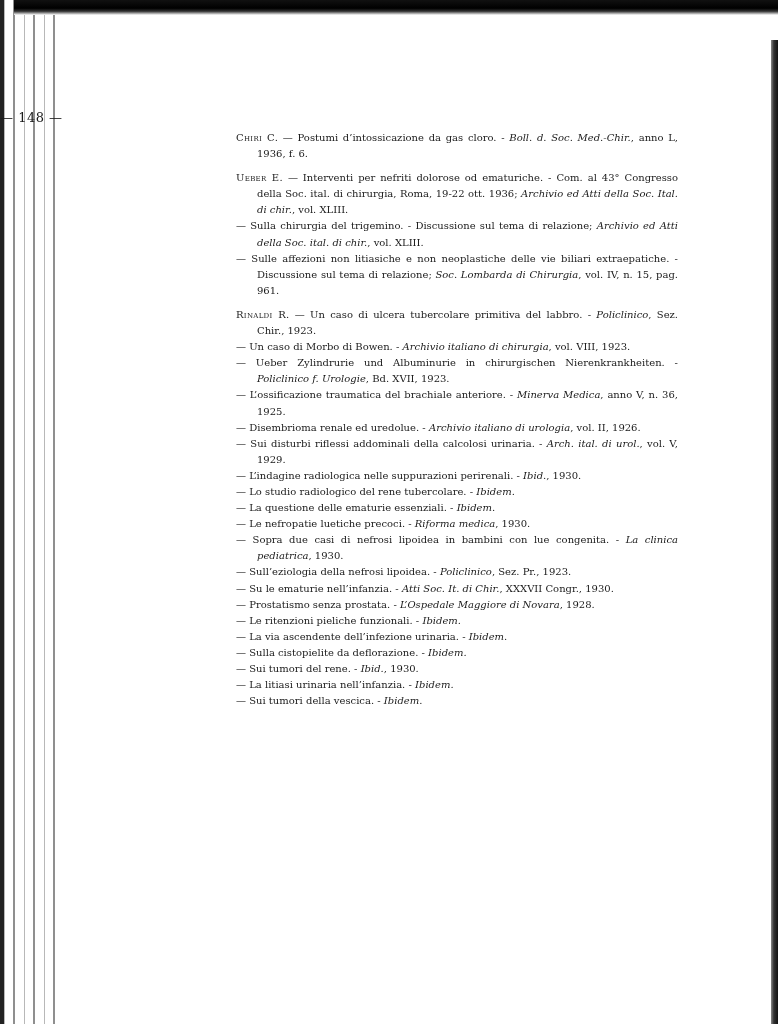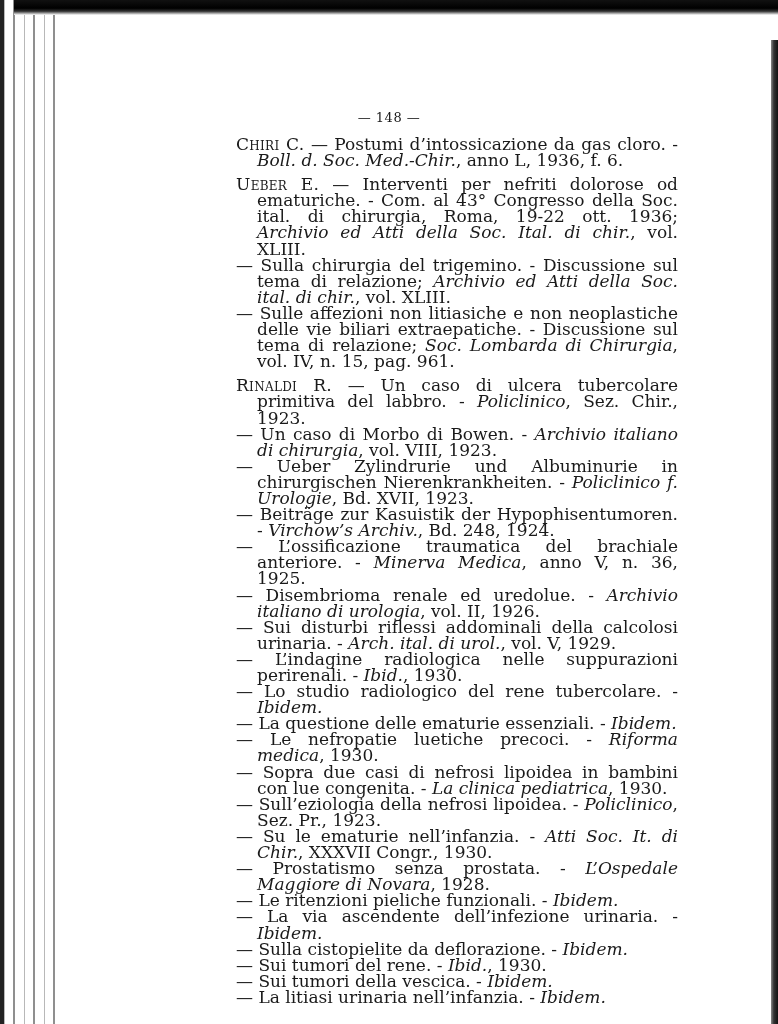--- a/index.html
+++ b/index.html
@@ -45,30 +45,29 @@
       position: absolute;
       right: 0; top: 40px;
       width: 7px; height: 984px;
       background: linear-gradient(to right, #888 0%, #333 40%, #111 100%);
     }
     
     .page-number {
       position: absolute;
       top: 110px;
       left: 0; width: 778px;
-      text-align: center;
       font-size: 13px;
       letter-spacing: 0.5px;
     }
     .content {
       position: absolute;
       left: 236px;
-      top: 136px;
+      top: 130px;
       width: 442px;
-      font-size: 17px;
+      font-size: 10px;
       line-height: 16.1px;
     }
     .author-block { margin-bottom: 8px; }
     .entry {
       padding-left: 21px;
       text-indent: -21px;
       text-align: justify;
     }
     .author-name {
       font-variant: small-caps;
@@ -92,32 +91,31 @@
     </div>
     <div class="author-block">
       <div class="entry"><span class="author-name">Ueber E.</span> <span>—</span> <span>Interventi per nefriti dolorose od ematuriche. - Com. al 43° Congresso della Soc. ital. di chirurgia, Roma, 19-22 ott. 1936;</span> <span class="journal">Archivio ed Atti della Soc. Ital. di chir.</span><span>, vol. XLIII.</span></div>
       <div class="entry"><span>—</span> <span>Sulla chirurgia del trigemino. - Discussione sul tema di relazione;</span> <span class="journal">Archivio ed Atti della Soc. ital. di chir.</span><span>, vol. XLIII.</span></div>
       <div class="entry"><span>—</span> <span>Sulle affezioni non litiasiche e non neoplastiche delle vie biliari extraepatiche. - Discussione sul tema di relazione;</span> <span class="journal">Soc. Lombarda di Chirurgia</span><span>, vol. IV, n. 15, pag. 961.</span></div>
     </div>
     <div class="author-block">
       <div class="entry"><span class="author-name">Rinaldi R.</span> <span>—</span> <span>Un caso di ulcera tubercolare primitiva del labbro. -</span> <span class="journal">Policlinico</span><span>, Sez. Chir., 1923.</span></div>
       <div class="entry"><span>—</span> <span>Un caso di Morbo di Bowen. -</span> <span class="journal">Archivio italiano di chirurgia</span><span>, vol. VIII, 1923.</span></div>
       <div class="entry"><span>—</span> <span>Ueber Zylindrurie und Albuminurie in chirurgischen Nierenkrankheiten. -</span> <span class="journal">Policlinico f. Urologie</span><span>, Bd. XVII, 1923.</span></div>
-      <div class="entry"><span>—</span> <span>Beiträge zur Kasuistik der Hypophisentumoren. -</span> <span class="journal">Virchow’s Archiv.</span><span>, Bd. 248, 1924.</span></div>
       <div class="entry"><span>—</span> <span>L’ossificazione traumatica del brachiale anteriore. -</span> <span class="journal">Minerva Medica</span><span>, anno V, n. 36, 1925.</span></div>
       <div class="entry"><span>—</span> <span>Disembrioma renale ed uredolue. -</span> <span class="journal">Archivio italiano di urologia</span><span>, vol. II, 1926.</span></div>
       <div class="entry"><span>—</span> <span>Sui disturbi riflessi addominali della calcolosi urinaria. -</span> <span class="journal">Arch. ital. di urol.</span><span>, vol. V, 1929.</span></div>
       <div class="entry"><span>—</span> <span>L’indagine radiologica nelle suppurazioni perirenali. -</span> <span class="journal">Ibid.</span><span>, 1930.</span></div>
       <div class="entry"><span>—</span> <span>Lo studio radiologico del rene tubercolare. -</span> <span class="journal">Ibidem.</span><span></span></div>
       <div class="entry"><span>—</span> <span>La questione delle ematurie essenziali. -</span> <span class="journal">Ibidem.</span><span></span></div>
       <div class="entry"><span>—</span> <span>Le nefropatie luetiche precoci. -</span> <span class="journal">Riforma medica</span><span>, 1930.</span></div>
       <div class="entry"><span>—</span> <span>Sopra due casi di nefrosi lipoidea in bambini con lue congenita. -</span> <span class="journal">La clinica pediatrica</span><span>, 1930.</span></div>
       <div class="entry"><span>—</span> <span>Sull’eziologia della nefrosi lipoidea. -</span> <span class="journal">Policlinico</span><span>, Sez. Pr., 1923.</span></div>
       <div class="entry"><span>—</span> <span>Su le ematurie nell’infanzia. -</span> <span class="journal">Atti Soc. It. di Chir.</span><span>, XXXVII Congr., 1930.</span></div>
       <div class="entry"><span>—</span> <span>Prostatismo senza prostata. -</span> <span class="journal">L’Ospedale Maggiore di Novara</span><span>, 1928.</span></div>
       <div class="entry"><span>—</span> <span>Le ritenzioni pieliche funzionali. -</span> <span class="journal">Ibidem.</span><span></span></div>
       <div class="entry"><span>—</span> <span>La via ascendente dell’infezione urinaria. -</span> <span class="journal">Ibidem.</span><span></span></div>
       <div class="entry"><span>—</span> <span>Sulla cistopielite da deflorazione. -</span> <span class="journal">Ibidem.</span><span></span></div>
       <div class="entry"><span>—</span> <span>Sui tumori del rene. -</span> <span class="journal">Ibid.</span><span>, 1930.</span></div>
+      <div class="entry"><span>—</span> <span>La litiasi urinaria nell’infanzia. -</span> <span class="journal">Ibidem.</span><span></span></div>
       <div class="entry"><span>—</span> <span>Sui tumori della vescica. -</span> <span class="journal">Ibidem.</span><span></span></div>
-      <div class="entry"><span>—</span> <span>La litiasi urinaria nell’infanzia. -</span> <span class="journal">Ibidem.</span><span></span></div>
     </div>
   </div>
 
 </body></html>

